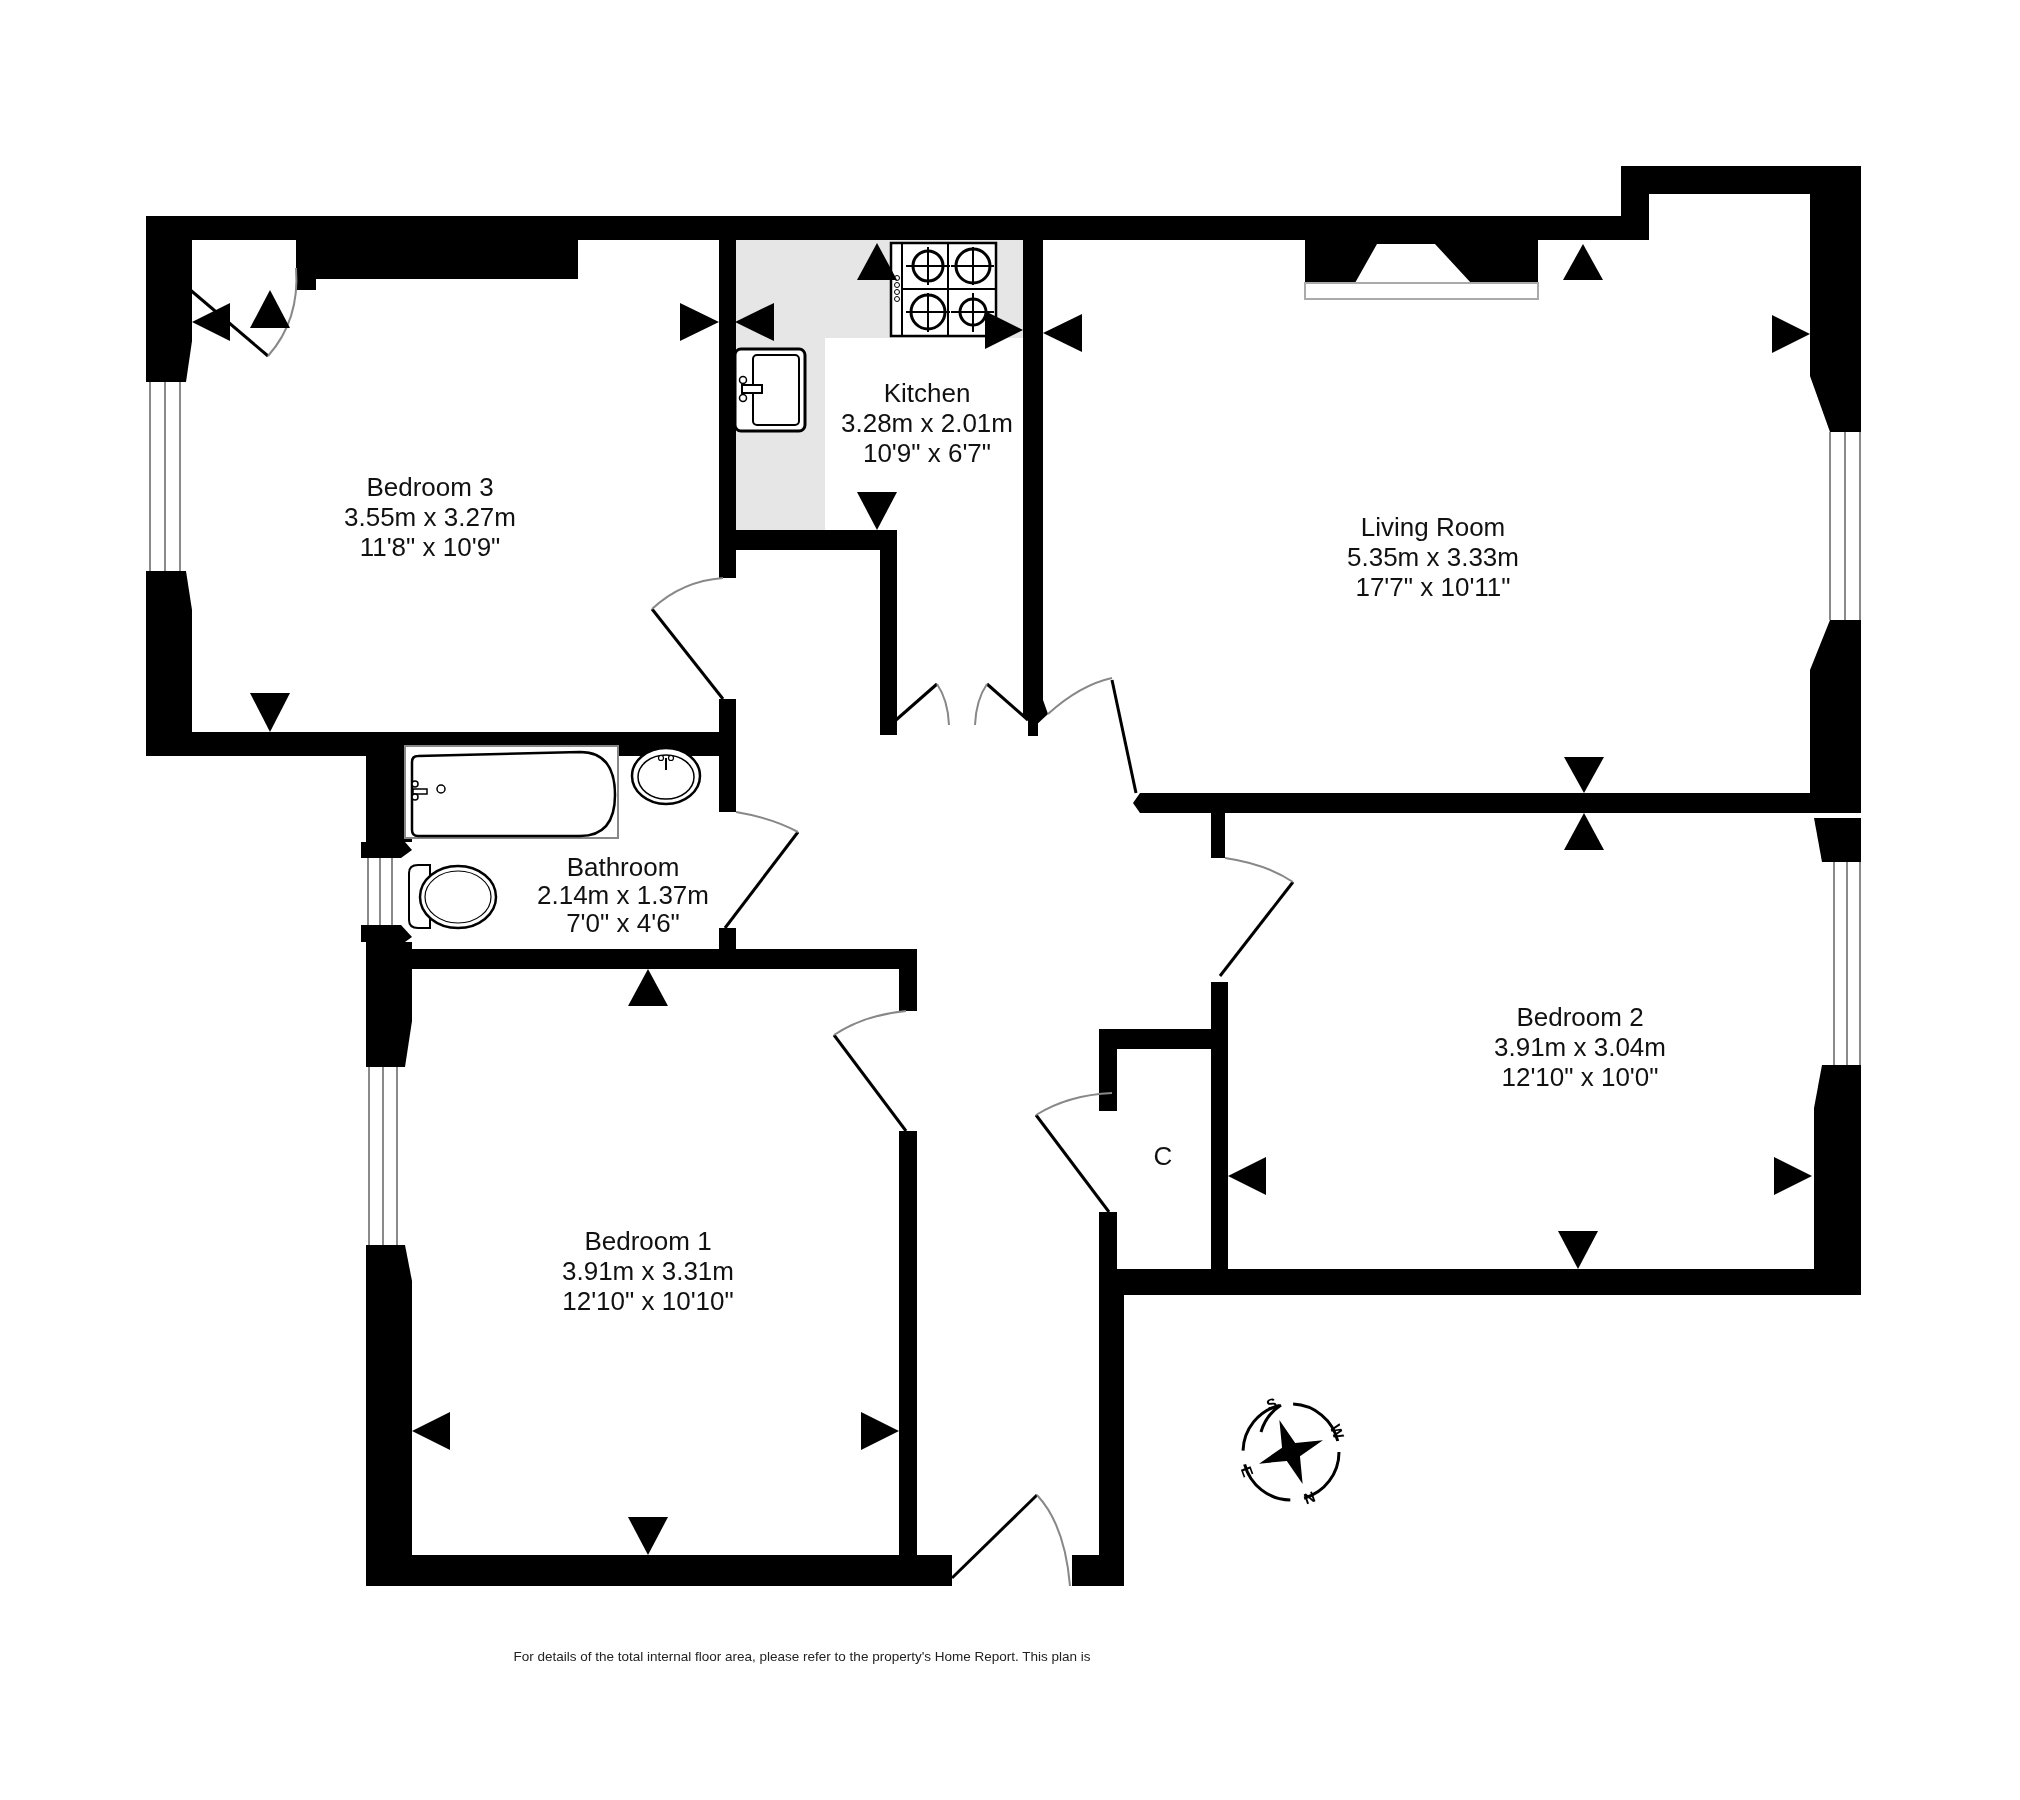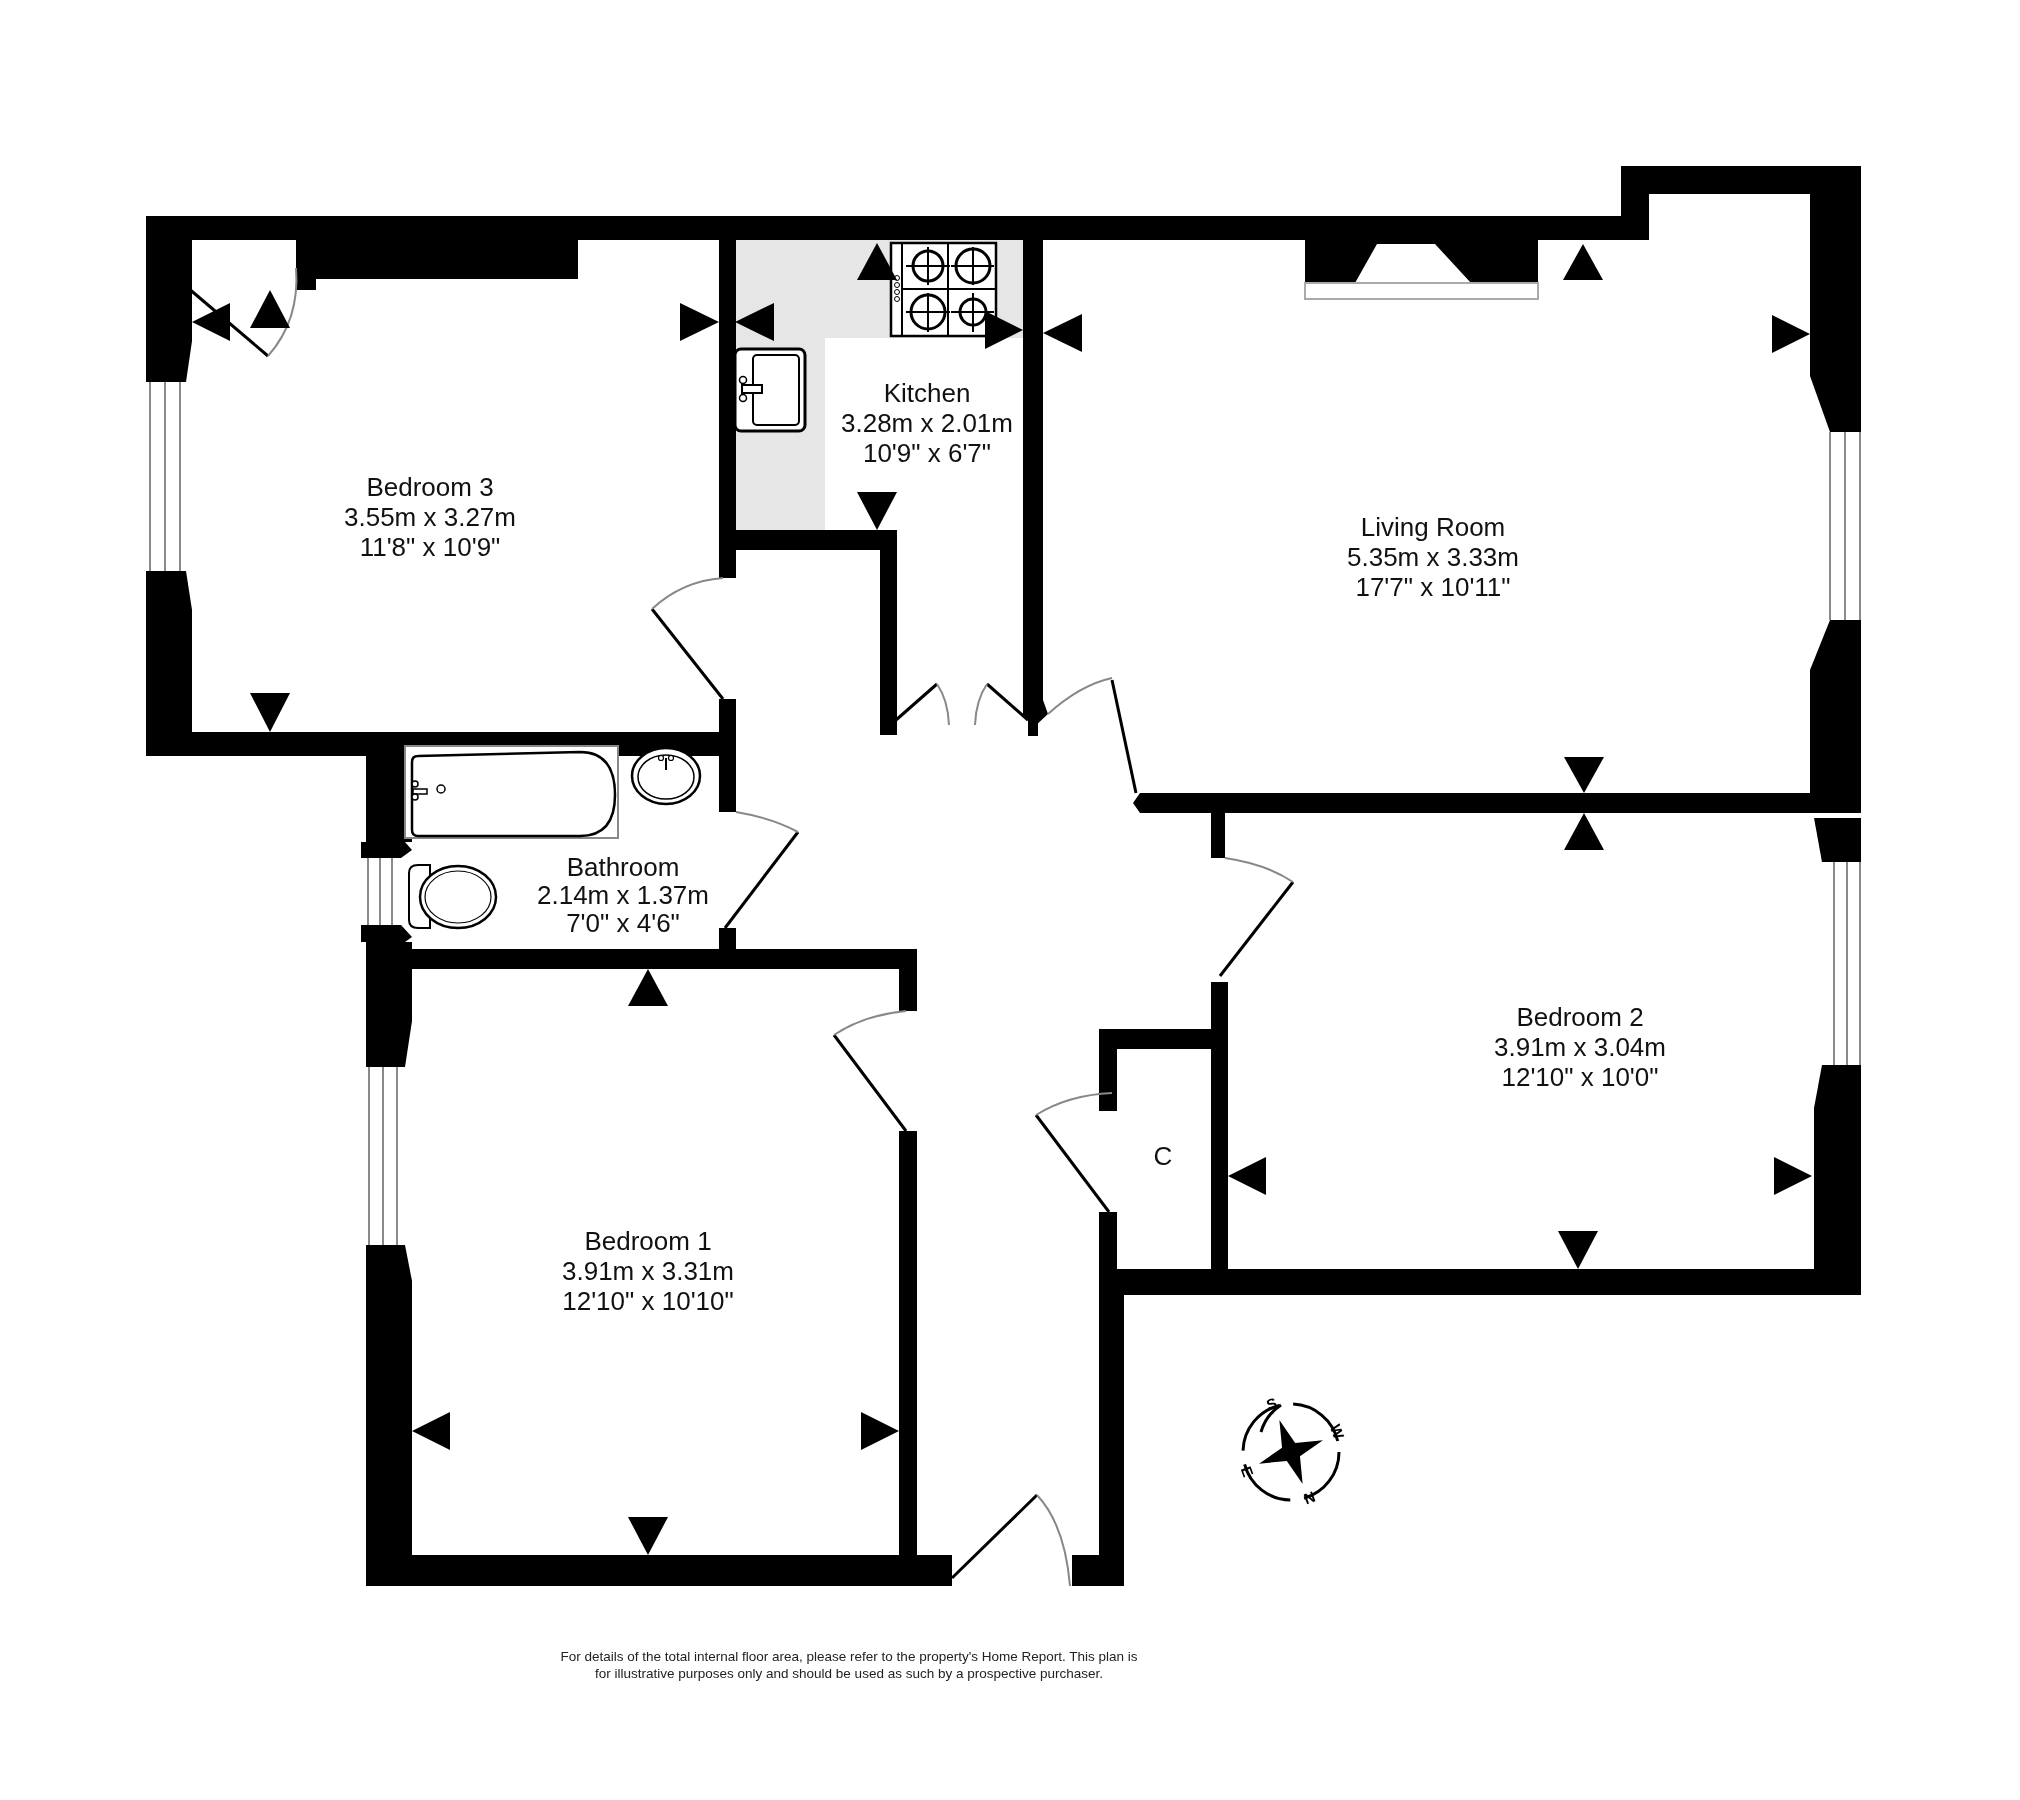--- a/index.html
+++ b/index.html
@@ -5,21 +5,21 @@
   html, body { margin:0; padding:0; background:#ffffff; }
   body { width:2020px; height:1800px; position:relative; overflow:hidden; font-family:"Liberation Sans", sans-serif; }
   #plan { position:absolute; left:0; top:0; width:2020px; height:1800px; }
   .wall { fill:#000000; }
   .win line { stroke:#8a8a8a; stroke-width:2; }
   .door-leaf { stroke:#000; stroke-width:3; fill:none; }
   .door-arc { stroke:#888; stroke-width:2; fill:none; }
   .fixture { stroke:#000; stroke-width:3; fill:#fff; }
   .arrow { fill:#000; }
   .room-label { font-family:"Liberation Sans", sans-serif; font-size:26px; fill:#111; text-anchor:middle; }
-  .footer { position:absolute; left:0; width:1604px; top:1648px; text-align:center; font-family:"Liberation Sans", sans-serif; font-size:13.5px; line-height:17px; color:#222;margin-left:47px; }
+  .footer { position:absolute; left:0; width:1604px; top:1648px; text-align:center; font-family:"Liberation Sans", sans-serif; font-size:13.5px; line-height:17px; color:#222; }
   .footer div { white-space:nowrap; }
   .compass-letter { font-family:"Liberation Sans", sans-serif; font-size:15px; font-weight:bold; fill:#000; text-anchor:middle; dominant-baseline:middle; }
 </style>
 </head>
 <body>
 
 <svg id="plan" viewBox="0 0 2020 1800" xmlns="http://www.w3.org/2000/svg">
 
   <g>
     <rect x="735" y="240" width="288" height="98" fill="#e6e6e6"></rect>
@@ -294,14 +294,13 @@
     </g>
     <text class="compass-letter" x="-19" y="-47" transform="rotate(-20 -19 -47)">S</text>
     <text class="compass-letter" x="45" y="-20" transform="rotate(70 45 -20)">W</text>
     <text class="compass-letter" x="19" y="47" transform="rotate(-20 19 47)">N</text>
     <text class="compass-letter" x="-45" y="20" transform="rotate(70 -45 20)">E</text>
   </g>
 </svg>
 
 <div class="footer">
   <div>For details of the total internal floor area, please refer to the property's Home Report. This plan is</div>
-  <div>for illustrative purposes only and should be used as such by a prospective purchaser.</div>
 </div>
 
 </body></html>

